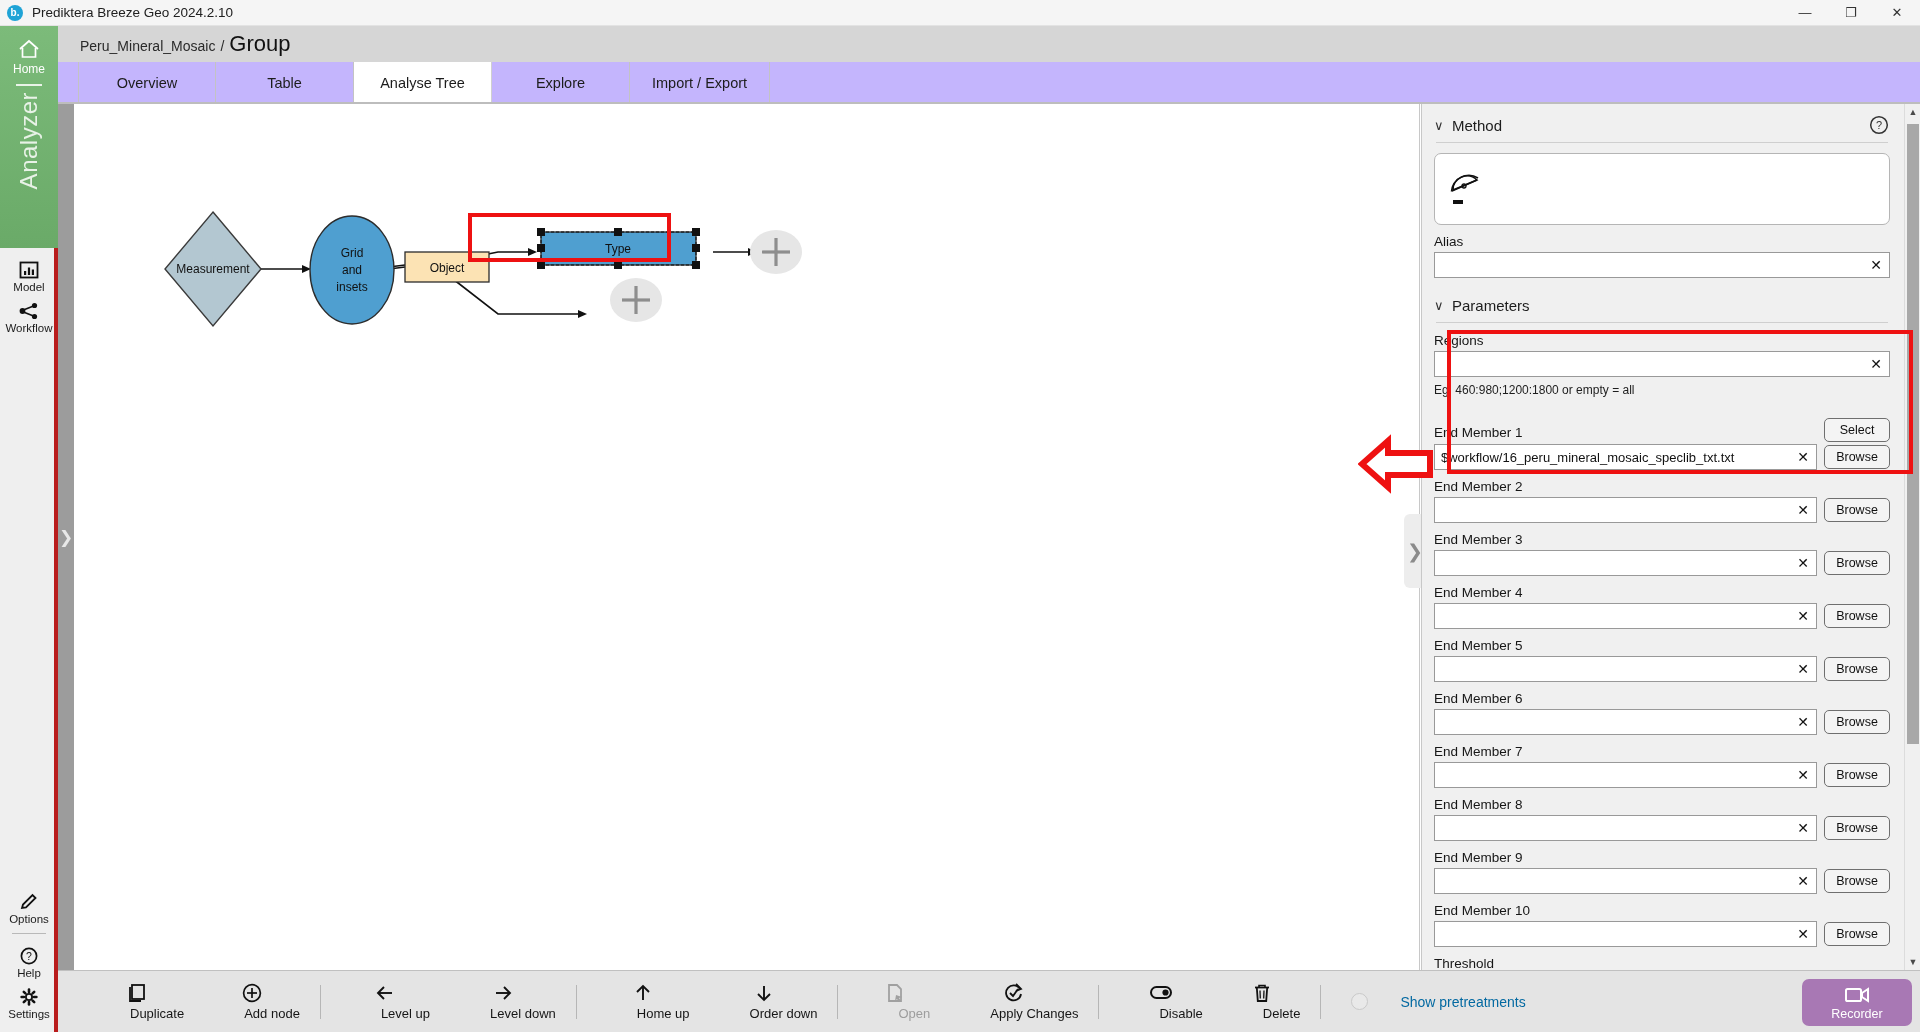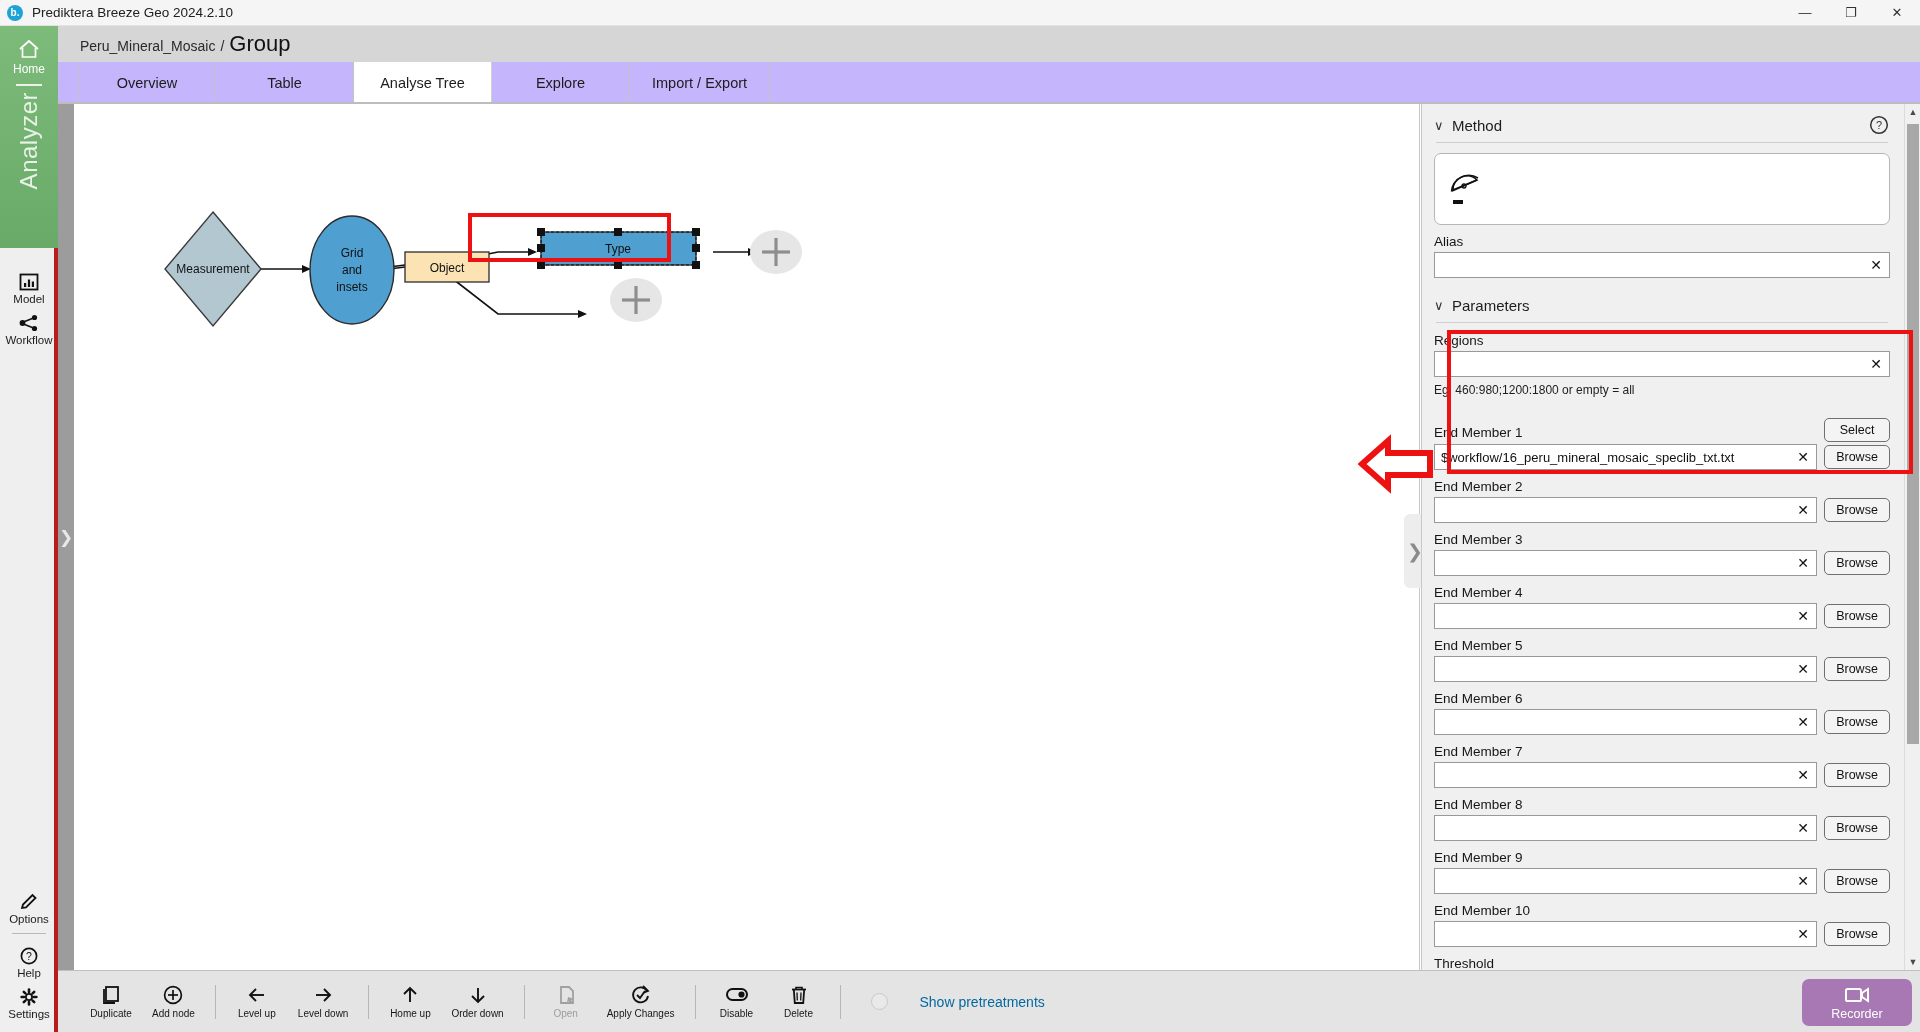--- a/index.html
+++ b/index.html
@@ -48,21 +48,21 @@
     margin-top: 6px;
     writing-mode: vertical-rl; text-orientation: mixed;
     transform: rotate(180deg);
     color: #e8f2e7; font-size: 24px; letter-spacing: .5px;
   }
   .rail-item {
     width: 58px; display: flex; flex-direction: column; align-items: center;
     color: #1b1b1b; padding: 6px 0 2px;
   }
   .rail-item .lbl { font-size: 11.5px; margin-top: 1px; }
-  .rail-top-items { position: absolute; top: 240px; left: 0; width: 58px; }
+  .rail-top-items { position: absolute; top: 228px; left: 0; width: 58px; }
   .rail-bottom { position: absolute; bottom: 10px; left: 0; width: 58px; }
   .rail-divider { width: 34px; height: 1px; background: #b9b9b9; margin: 6px auto; }
 
   
   .header {
     position: absolute; top: 26px; left: 58px; width: 1862px; height: 36px;
     background: #d6d6d6; display: flex; align-items: center;
   }
   .crumb-wrap { margin-left: 22px; display: flex; align-items: baseline; }
   .crumb-parent { font-size: 14px; color: #2a2a2a; }
@@ -180,21 +180,21 @@
   .bottombar {
     position: absolute; top: 970px; left: 58px; width: 1862px; height: 62px;
     background: #e4e4e4; border-top: 1px solid #c0c0c0; display: flex;
     align-items: center;
   }
   .tool {
     min-width: 62px; padding: 0 10px; display: flex; flex-direction: column;
     align-items: center; justify-content: center; gap: 2px;
     color: #161616;
   }
-  .tool .lbl { font-size: 10px; }
+  .tool .lbl { font-size: 13px; margin-left: 40px; }
   .tool.disabled { color: #9d9d9d; }
   .tool-sep { width: 1px; height: 34px; background: #b6b6b6; margin: 0 10px; }
   .pretreat { display: flex; align-items: center; gap: 12px; margin-left: 20px; }
   .radio-outer {
     width: 17px; height: 17px; border-radius: 50%; border: 1px solid #c9c9c9;
     background: #e9e9e9;
   }
   .pretreat .lbl { font-size: 14px; color: #0369a1; margin-left: 20px; }
   .recorder {
     position: absolute; right: 8px; top: 8px; width: 110px; height: 47px;

